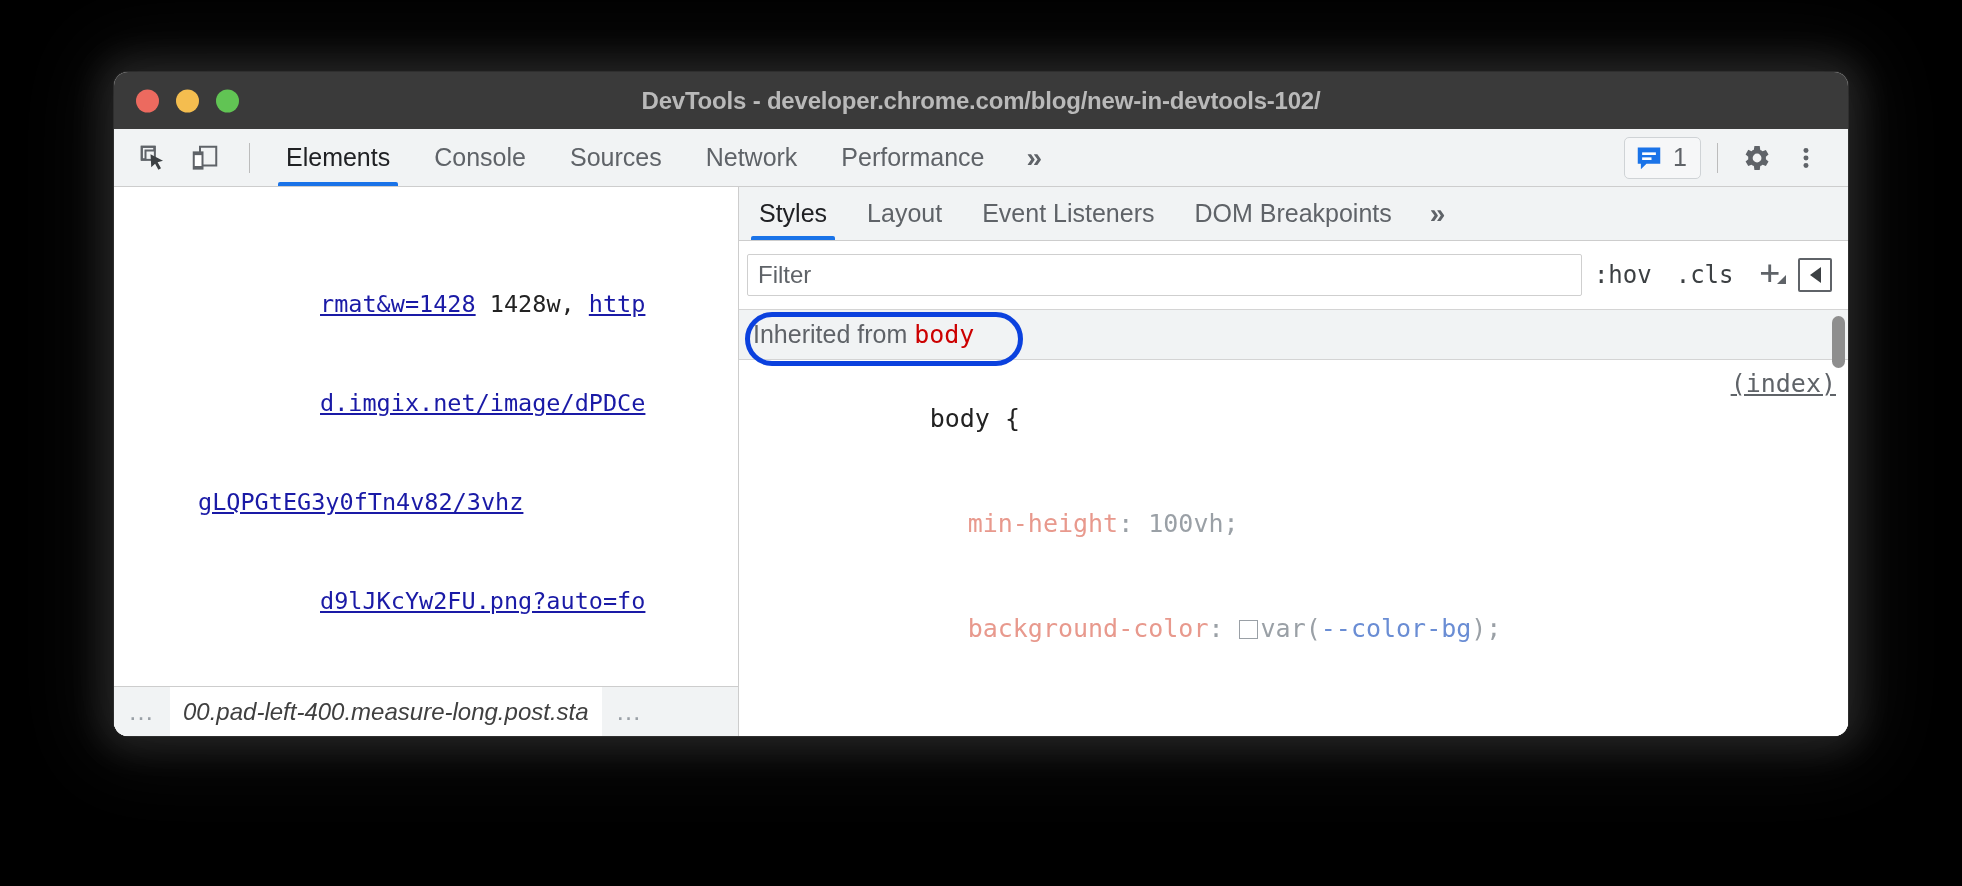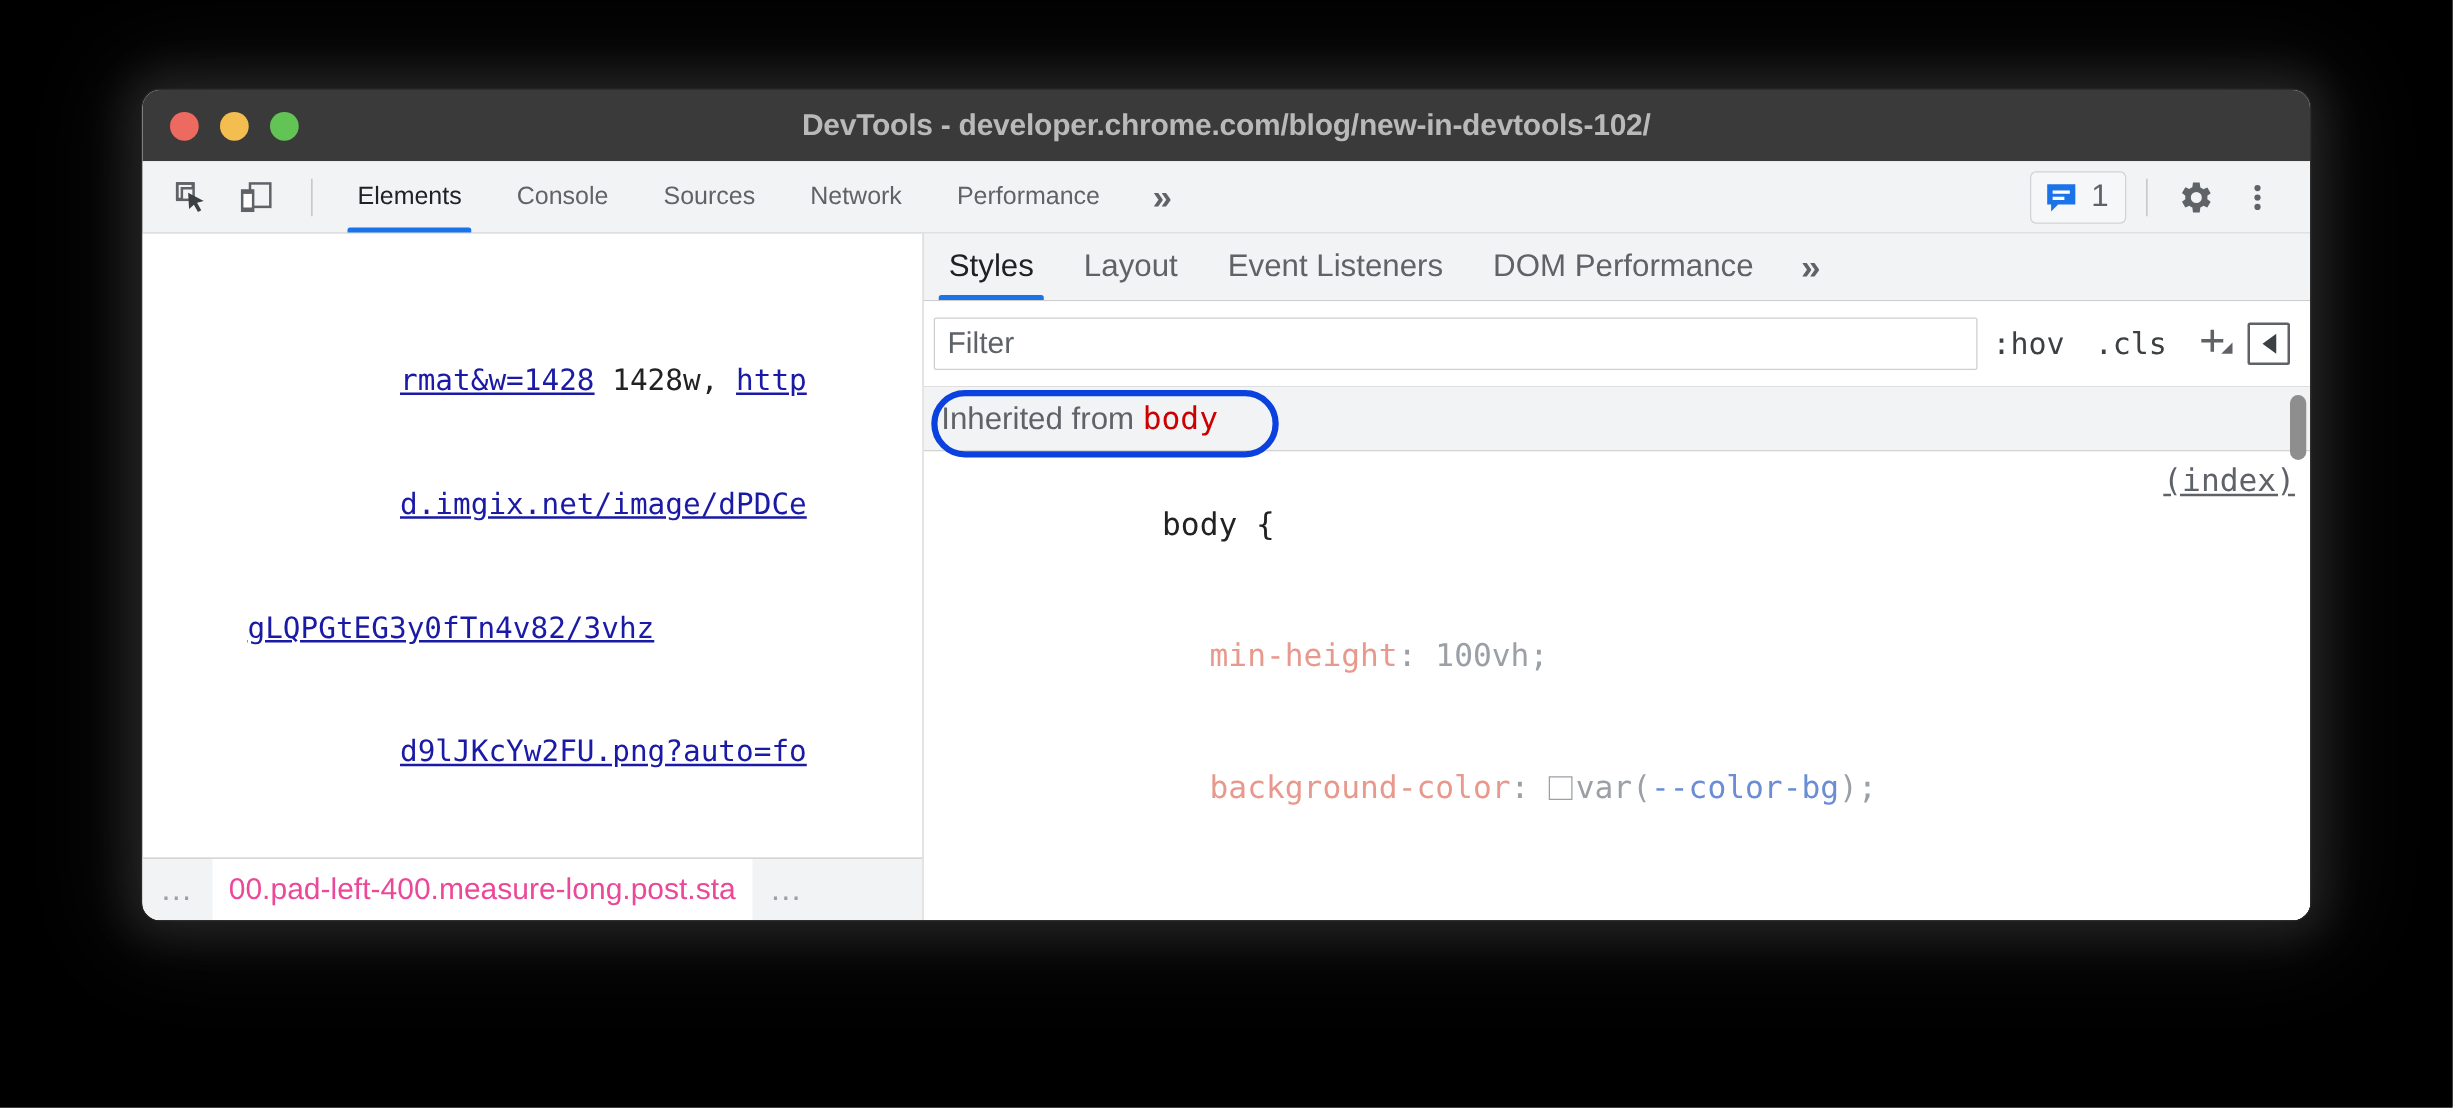--- a/index.html
+++ b/index.html
@@ -54,21 +54,21 @@
   .tb-icon {
     width: 44px; height: 44px;
     display: flex; align-items: center; justify-content: center;
     border-radius: 3px;
   }
   .tb-sep { width: 1px; height: 30px; background: #bcbcbc; align-self: center; margin: 0 14px; }
 
   .panel-tabs { display: flex; align-items: stretch; }
   .ptab {
     display: flex; align-items: center; padding: 0 22px;
-    font-size: 20px; color: #5f6368; white-space: nowrap;
+    font-size: 25px; color: #5f6368; white-space: nowrap;
     position: relative;
   }
   .ptab.active { color: #202124; }
   .ptab.active::after {
     content: ""; position: absolute; left: 14px; right: 14px; bottom: 0;
     height: 4px; background: #1a73e8; border-radius: 2px 2px 0 0;
   }
   .ptab.chev { font-size: 28px; padding: 0 20px; color: #5f6368; font-weight: bold; }
 
   .tb-right { margin-left: auto; display: flex; align-items: center; padding-right: 20px; gap: 6px; }
@@ -100,23 +100,24 @@
   .txt   { color: #222; }
 
   
   #breadcrumb {
     height: 50px; background: #f1f3f4; border-top: 1px solid #cdcdcd;
     display: flex; align-items: center; gap: 0;
     font-size: 24px; overflow: hidden;
   }
   .bc-ell { color: #9aa0a6; padding: 0 14px; letter-spacing: 2px; font-size: 26px; }
   .bc-crumb {
-    background: #fff; color: #ec4899; padding: 6px 13px; height: 100%;
+    background: #fff; color: #404040; padding: 6px 13px; height: 100%;
     display: flex; align-items: center; white-space: nowrap; overflow: hidden;
     font-family: "Liberation Sans", sans-serif;
+    font-style: italic;
   }
 
   
   #sidebar-tabs {
     height: 54px; background: #f1f3f4; border-bottom: 1px solid #cdcdcd;
     display: flex; align-items: stretch;
   }
   .stab {
     display: flex; align-items: center; padding: 0 20px;
     font-size: 25px; color: #5f6368; white-space: nowrap; position: relative;
@@ -330,21 +331,21 @@
         <div class="stab active">
             <span>Styles</span>
           </div>
         <div class="stab">
             <span>Layout</span>
           </div>
         <div class="stab">
             <span>Event Listeners</span>
           </div>
         <div class="stab">
-            <span>DOM Performance</span>
+            <span>DOM Breakpoints</span>
           </div>
         <div class="stab chev">»</div>
       </div>
 
       <div id="filter-bar">
         <input id="filter-input" placeholder="Filter" style="">
         <span class="fbtn">:hov</span>
         <span class="fbtn">.cls</span>
         <span class="fbtn plus-btn">
           <span class="plus-glyph">+</span>

